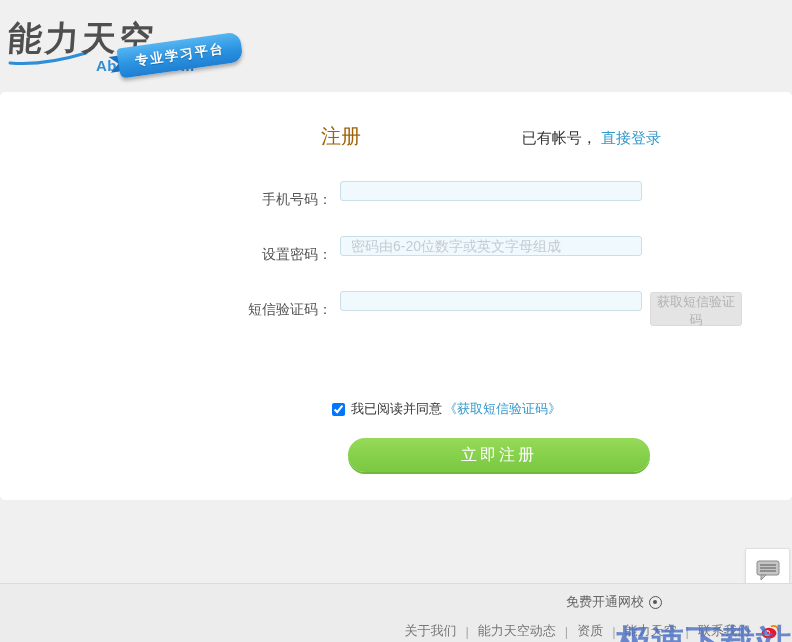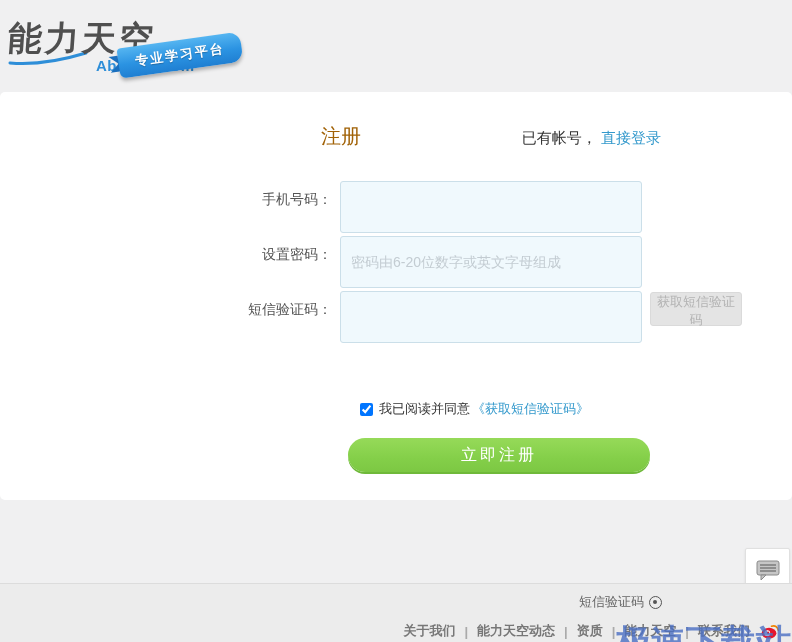--- a/index.html
+++ b/index.html
@@ -48,35 +48,35 @@
   .login-row { position:absolute; right:131px; top:37px; font-size:15px; color:#333; }
   .login-link { color:#3399cc; text-decoration:none; cursor:pointer; }
 
   .form-rows { position:absolute; left:245px; top:89px; }
   .form-row { display:flex; height:36px; margin-bottom:19px; }
   .flabel {
     width:95px; padding-right:8px; text-align:right;
     line-height:36px; font-size:14px; color:#555; white-space:nowrap;
   }
   .finput {
-    width:302px; height:52px;
+    width:302px; height:20px;
     background:#f0f9fd; border:1px solid #cbdfe9; border-radius:3px;
     padding:0 10px; font-size:14px; color:#333; outline:none;
     font-family:"Liberation Sans","DejaVu Sans",sans-serif;
   }
   .finput::placeholder { color:#c3ccd2; }
   .sms-btn {
     margin-left:8px; width:92px; height:34px; align-self:center;
     background:#e4e4e4; border:1px solid #dadada; border-radius:3px;
     color:#b3b3b3; font-size:13px; cursor:pointer;
     font-family:"Liberation Sans","DejaVu Sans",sans-serif;
   }
 
   .agree-row {
-    position:absolute; left:360px; top:308px;
+    position:absolute; left:332px; top:308px;
     display:flex; align-items:center; font-size:13px; color:#333;
   }
   .agree-row input[type=checkbox] { width:13px; height:13px; margin-right:6px; cursor:pointer; }
   .terms-link { color:#3399cc; text-decoration:none; cursor:pointer; margin-left:2px; }
 
   .submit-btn {
     position:absolute; left:348px; top:346px; width:302px; height:34px;
     border:none; border-radius:17px;
     background:linear-gradient(180deg,#96da59 0%,#84cf49 60%,#7cc843 100%);
     box-shadow:0 2px 0 #6fb93a;
@@ -98,21 +98,21 @@
     display:inline-block; width:13px; height:13px; border-radius:50%;
     border:1.5px solid #555; position:relative;
   }
   .phone-icon::after {
     content:""; position:absolute; left:3px; top:3px; width:4px; height:4px;
     border-radius:50%; background:#555;
   }
   .footer-line2 {
     position:absolute; top:38px; right:12px;
     display:flex; align-items:center; gap:9px;
-    font-size:13px; color:#777; white-space:nowrap;font-weight:bold;
+    font-size:13px; color:#777; white-space:nowrap;
   }
   .footer-line2 a { color:#777; text-decoration:none; cursor:pointer; }
   .sep { color:#aaa; }
   .weibo-icon { display:inline-block; margin-left:2px; cursor:pointer; }
 
   
   .chat-btn {
     position:absolute; left:745px; top:548px; width:45px; height:44px;
     background:#fff; border:1px solid #e0e0e0; border-radius:2px;
     box-shadow:0 1px 3px rgba(0,0,0,0.08);
@@ -179,21 +179,21 @@
     <rect x="1" y="1" width="22" height="14" rx="2" fill="#c6c6c6" stroke="#8a8a8a"></rect>
     <line x1="4" y1="5" x2="20" y2="5" stroke="#767676" stroke-width="1.4"></line>
     <line x1="4" y1="8" x2="20" y2="8" stroke="#767676" stroke-width="1.4"></line>
     <line x1="4" y1="11" x2="20" y2="11" stroke="#767676" stroke-width="1.4"></line>
     <polygon points="5,15 5,20 10,15" fill="#c6c6c6" stroke="#8a8a8a"></polygon>
   </svg>
 </div>
 
 <div class="footer">
   <div class="footer-line1">
-    <span>短信验证码</span>
+    <span>免费开通网校</span>
     <span class="phone-icon"></span>
   </div>
   <div class="footer-line2">
     <a>关于我们</a>
     <span class="sep">|</span>
     <a>能力天空动态</a>
     <span class="sep">|</span>
     <a>资质</a>
     <span class="sep">|</span>
     <a>能力天空</a>

